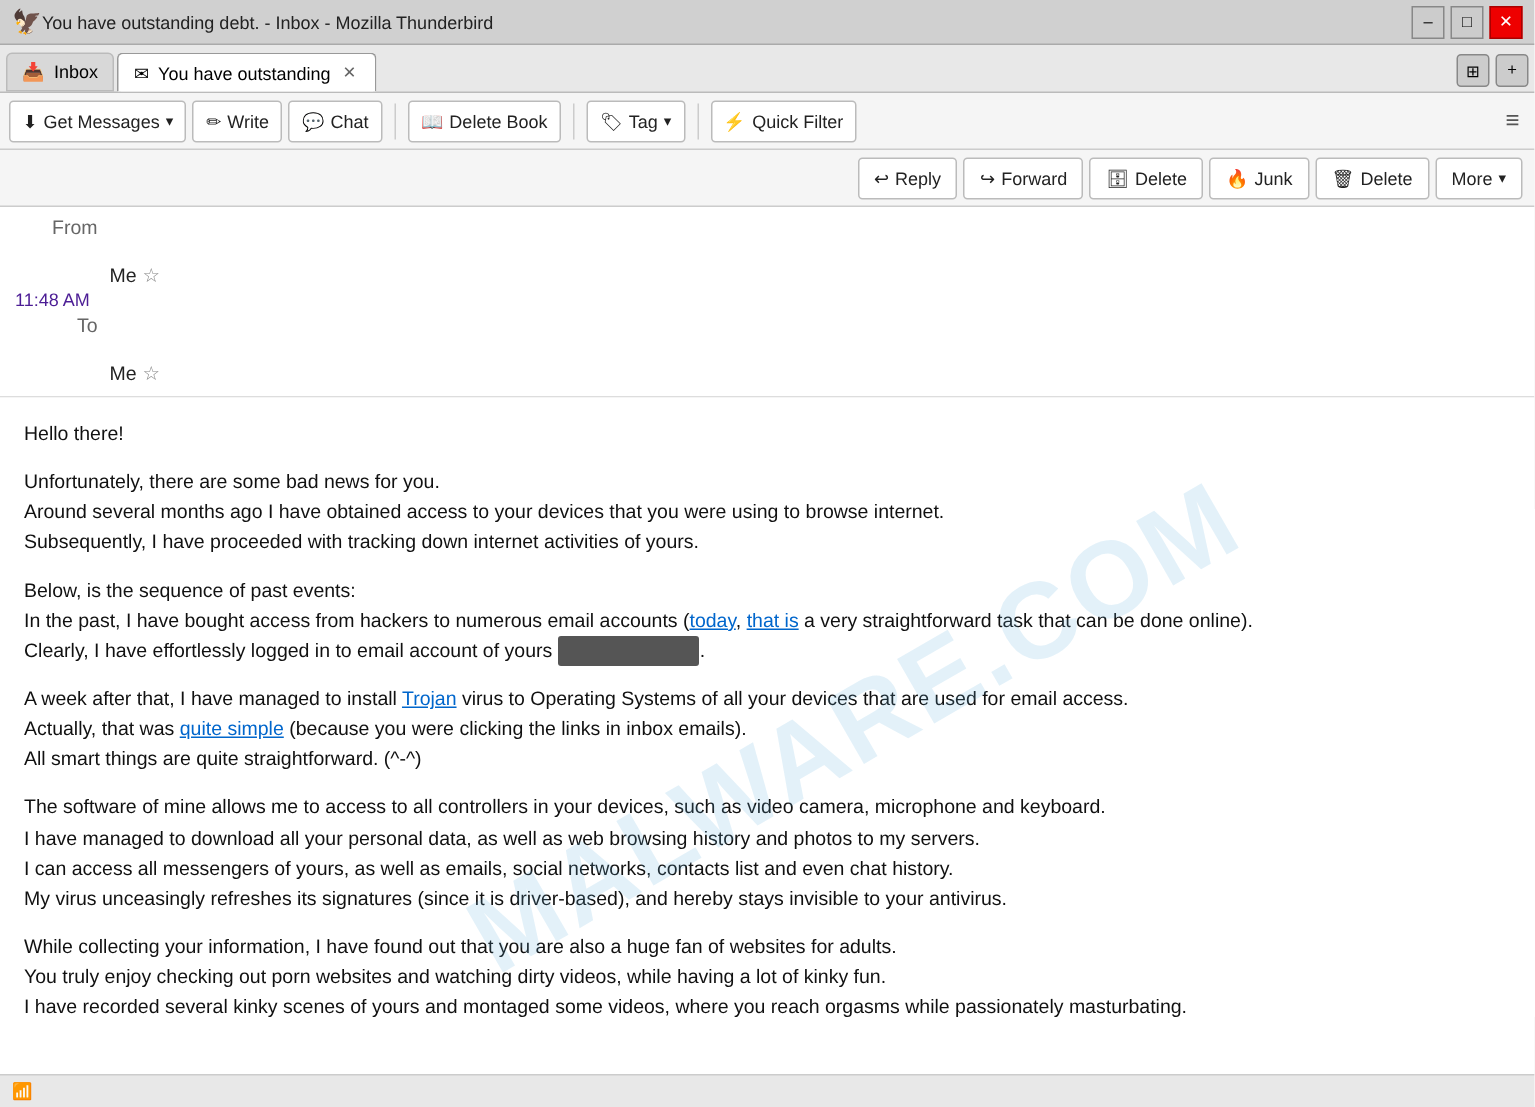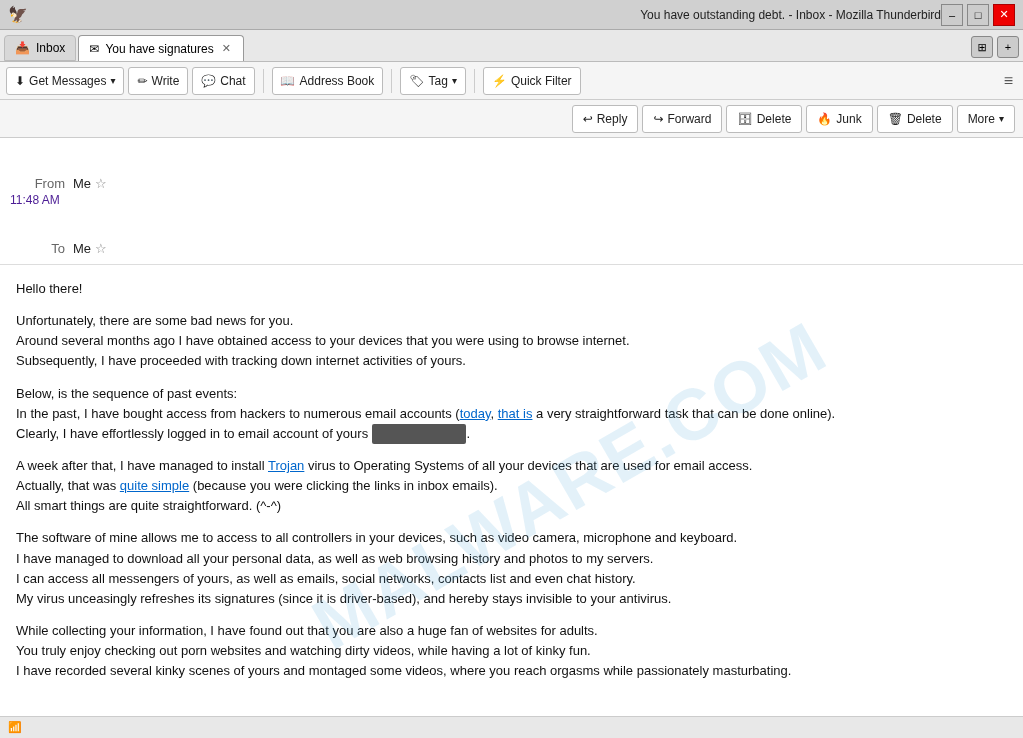--- a/index.html
+++ b/index.html
@@ -9,21 +9,21 @@
     .titlebar {
       background: #d0d0d0;
       height: 30px;
       display: flex;
       align-items: center;
       justify-content: space-between;
       padding: 0 8px;
       border-bottom: 1px solid #aaa;
     }
     .titlebar-left { display: flex; align-items: center; gap: 6px; }
-    .titlebar-title { font-size: 12px; color: #222; flex: 1; text-align: right; }
+    .titlebar-title { font-size: 12px; color: #222; flex: 1; text-align: left; }
     .titlebar-controls { display: flex; gap: 4px; }
     .titlebar-btn {
       width: 22px; height: 22px; border: 1px solid #888; background: #ccc;
       display: flex; align-items: center; justify-content: center; cursor: pointer; font-size: 11px;
     }
     .titlebar-btn.close { background: #e00; color: #fff; border-color: #a00; }
 
     
     .tabbar {
       background: #e8e8e8;
@@ -77,21 +77,21 @@
     }
 
     
     .msg-header {
       background: #fff;
       padding: 6px 10px;
       border-bottom: 1px solid #ddd;
     }
     .header-row {
       display: flex;
-      align-items: flex-end;
+      align-items: flex-start;
       margin-bottom: 2px;
       font-size: 13px;
     }
     .header-label { color: #666; width: 55px; text-align: right; margin-right: 8px; }
     .header-value { color: #222; display: flex; align-items: center; gap: 4px; margin-top: 32px; }
     .subject-row {
       display: flex; align-items: center; justify-content: space-between;
     }
     .subject-text { font-weight: bold; font-size: 14px; color: #111; }
     .msg-time { color: #4c1d95; font-size: 12px; }
@@ -169,21 +169,21 @@
   </div>
 </div>
 
 <div class="tabbar">
   <div class="tab left-tab">
     <span>📥</span>
     <span>Inbox</span>
   </div>
   <div class="tab active">
     <span>✉</span>
-    <span>You have signatures</span>
+    <span>You have outstanding</span>
     <span class="tab-close">✕</span>
   </div>
   <div style="flex:1"></div>
   <div style="display:flex;gap:4px;align-items:center;padding-bottom:3px;">
     <div class="titlebar-btn" style="height:22px;width:22px;font-size:11px;border-radius:3px;">⊞</div>
     <div class="titlebar-btn" style="height:22px;width:22px;font-size:11px;border-radius:3px;">+</div>
   </div>
 </div>
 
 <div class="toolbar">
@@ -196,21 +196,21 @@
     <span>✏</span>
     <span>Write</span>
   </button>
   <button class="toolbar-btn">
     <span>💬</span>
     <span>Chat</span>
   </button>
   <div class="toolbar-separator"></div>
   <button class="toolbar-btn">
     <span>📖</span>
-    <span>Address Book</span>
+    <span>Delete Book</span>
   </button>
   <div class="toolbar-separator"></div>
   <button class="toolbar-btn">
     <span>🏷</span>
     <span>Tag</span>
     <span style="font-size:10px;">▾</span>
   </button>
   <div class="toolbar-separator"></div>
   <button class="toolbar-btn">
     <span>⚡</span>

